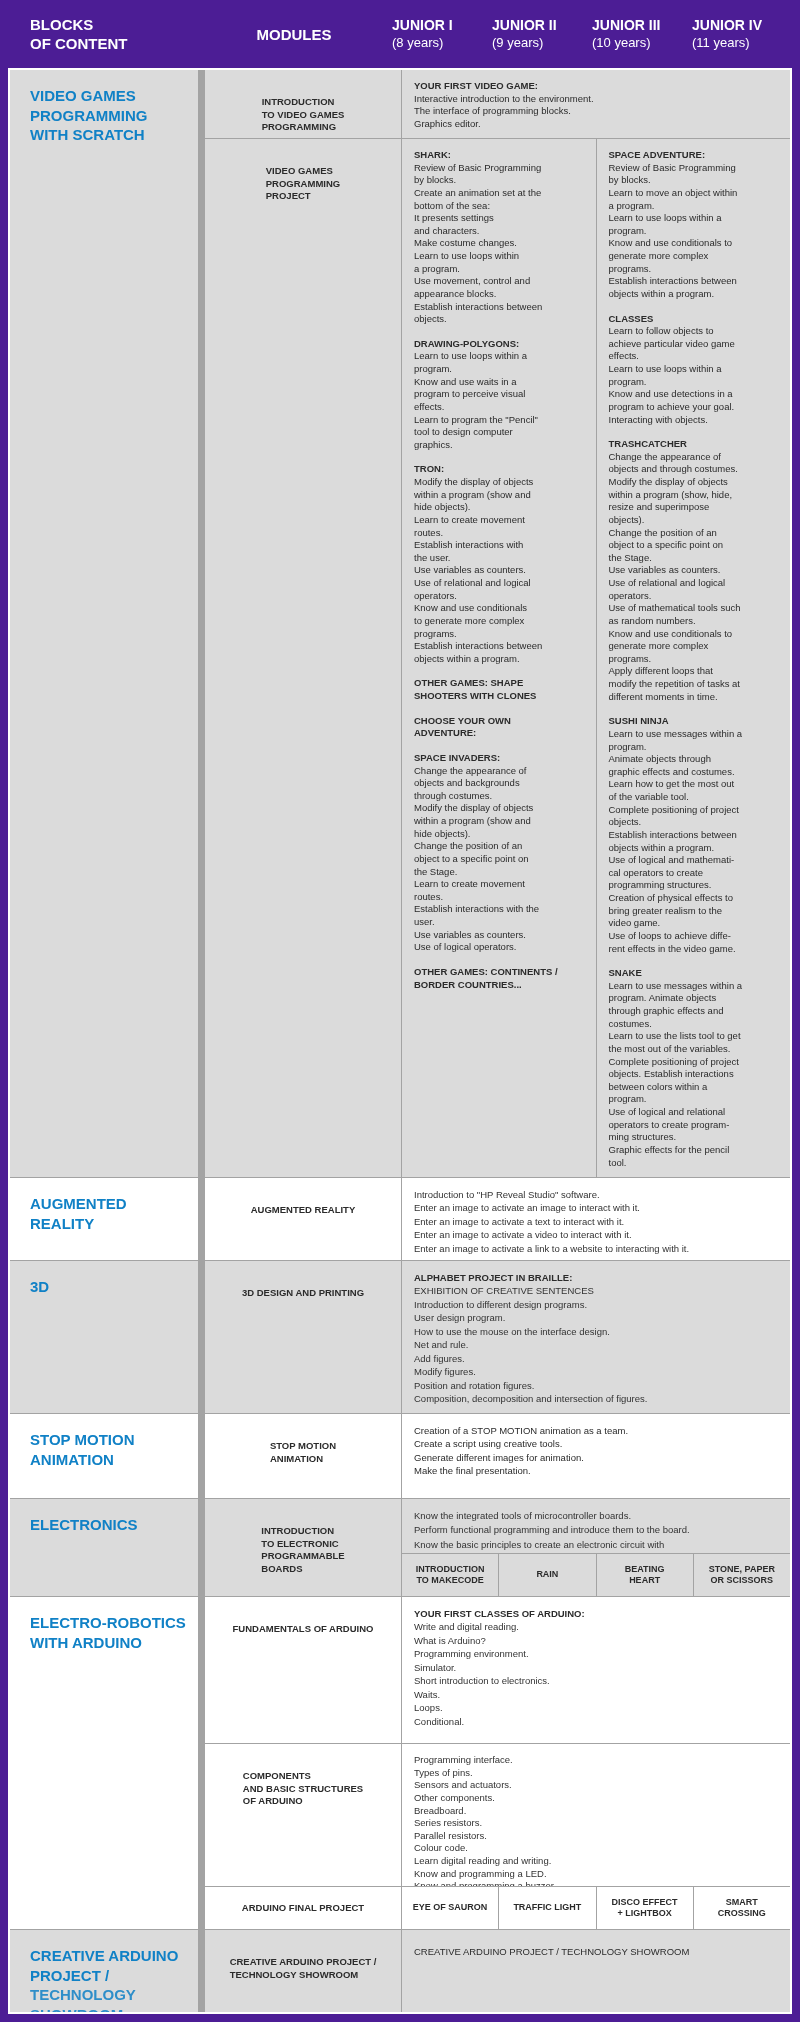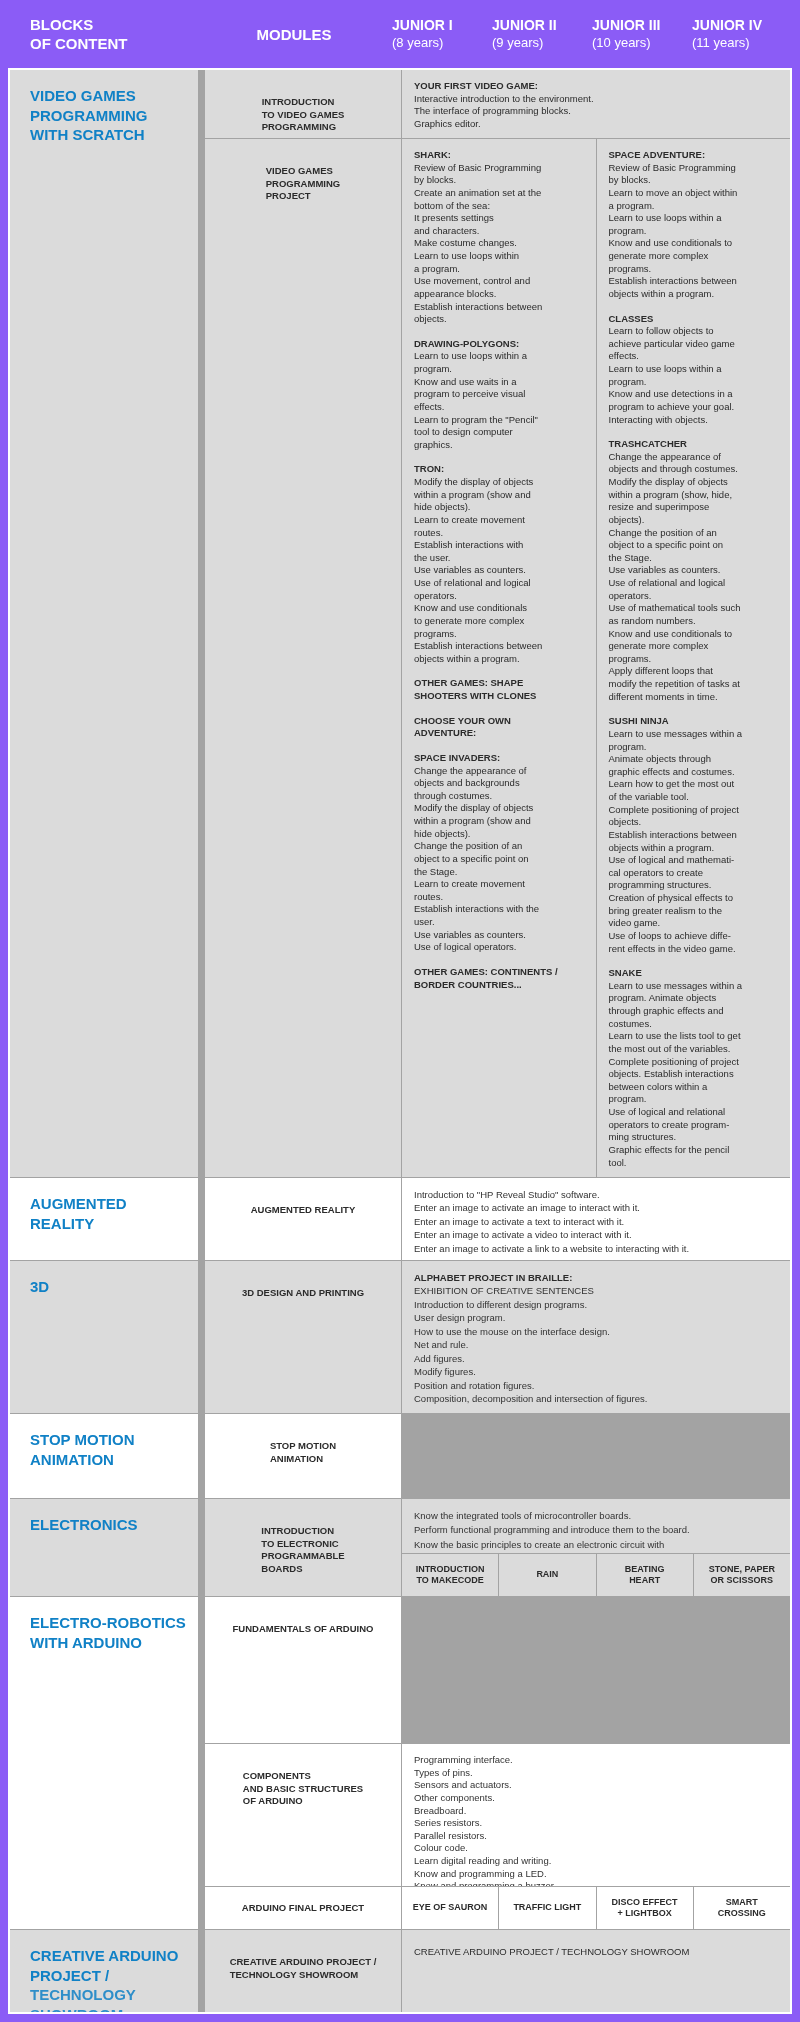--- a/index.html
+++ b/index.html
@@ -1,19 +1,19 @@
 <!DOCTYPE html>
 <html><head>
 <meta charset="utf-8">
 <style>
   * { margin:0; padding:0; box-sizing:border-box; }
   html,body { background:#ffffff; }
   .page {
     position:relative; width:800px; height:2022px;
-    background:#8b5cf6; overflow:hidden;
+    background:#4c1d95; overflow:hidden;
     font-family:"Liberation Sans", sans-serif;
     -webkit-font-smoothing:antialiased;
   }
   
   .thead { height:68px; display:flex; align-items:center; padding:0 8px; color:#fff; }
   .th-blocks { width:188px; padding-left:22px; font-size:15px; font-weight:bold; line-height:1.3; white-space:pre-line; }
   .th-modules { width:196px; text-align:center; font-size:15px; font-weight:bold; }
   .th-junior { flex:1; line-height:1.25; }
   .th-junior .jname { display:block; font-size:14px; font-weight:bold; }
   .th-junior .jyears { display:block; font-size:13px; font-weight:normal; }
@@ -332,20 +332,28 @@
 
     <div class="brow h-sm">
       <div class="bcell white">STOP MOTION
 ANIMATION</div>
       <div class="marea">
         <div class="mrow grow">
           <div class="mcell white">
               <span>STOP MOTION
 ANIMATION</span>
             </div>
+          <div class="ccell white bold-body airy">
+            <div class="sec">
+              <div class="sec-b">Creation of a STOP MOTION animation as a team.
+Create a script using creative tools.
+Generate different images for animation.
+Make the final presentation.</div>
+            </div>
+          </div>
         </div>
       </div>
     </div>
 
     <div class="brow h-el">
       <div class="bcell gray">ELECTRONICS</div>
       <div class="marea">
         <div class="mrow grow">
           <div class="mcell gray">
               <span>INTRODUCTION
@@ -377,20 +385,33 @@
     </div>
 
     <div class="brow h-er">
       <div class="bcell white">ELECTRO-ROBOTICS
 WITH ARDUINO</div>
       <div class="marea">
         <div class="mrow h-m1">
           <div class="mcell white">
               <span>FUNDAMENTALS OF ARDUINO</span>
             </div>
+          <div class="ccell white airy">
+            <div class="sec">
+              <div class="sec-t">YOUR FIRST CLASSES OF ARDUINO:</div>
+              <div class="sec-b">Write and digital reading.
+What is Arduino?
+Programming environment.
+Simulator.
+Short introduction to electronics.
+Waits.
+Loops.
+Conditional.</div>
+            </div>
+          </div>
         </div>
         <div class="mrow h-m2">
           <div class="mcell white">
               <span>COMPONENTS
 AND BASIC STRUCTURES
 OF ARDUINO</span>
             </div>
           <div class="ccell white">
             <div class="sec">
               <div class="sec-b">Programming interface.

